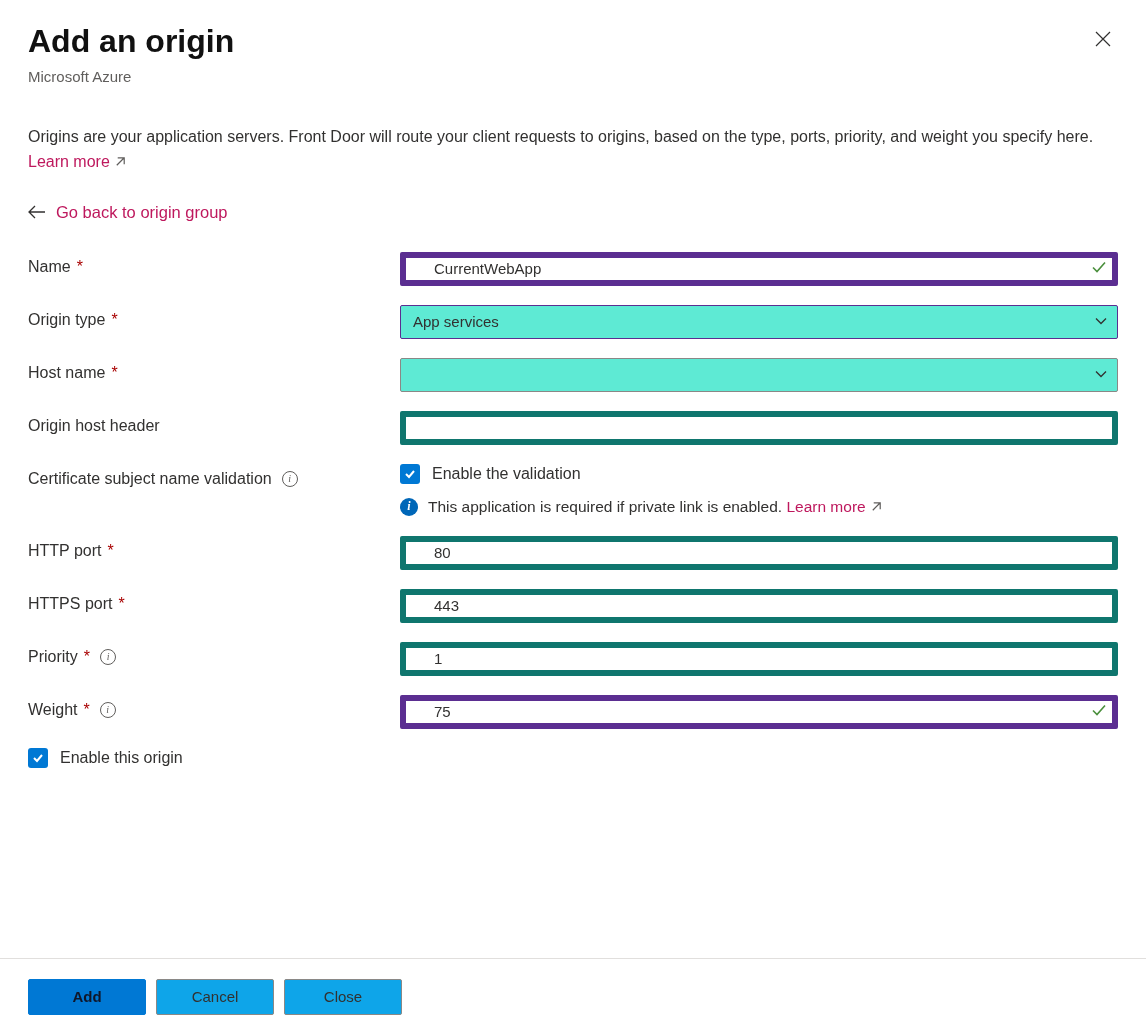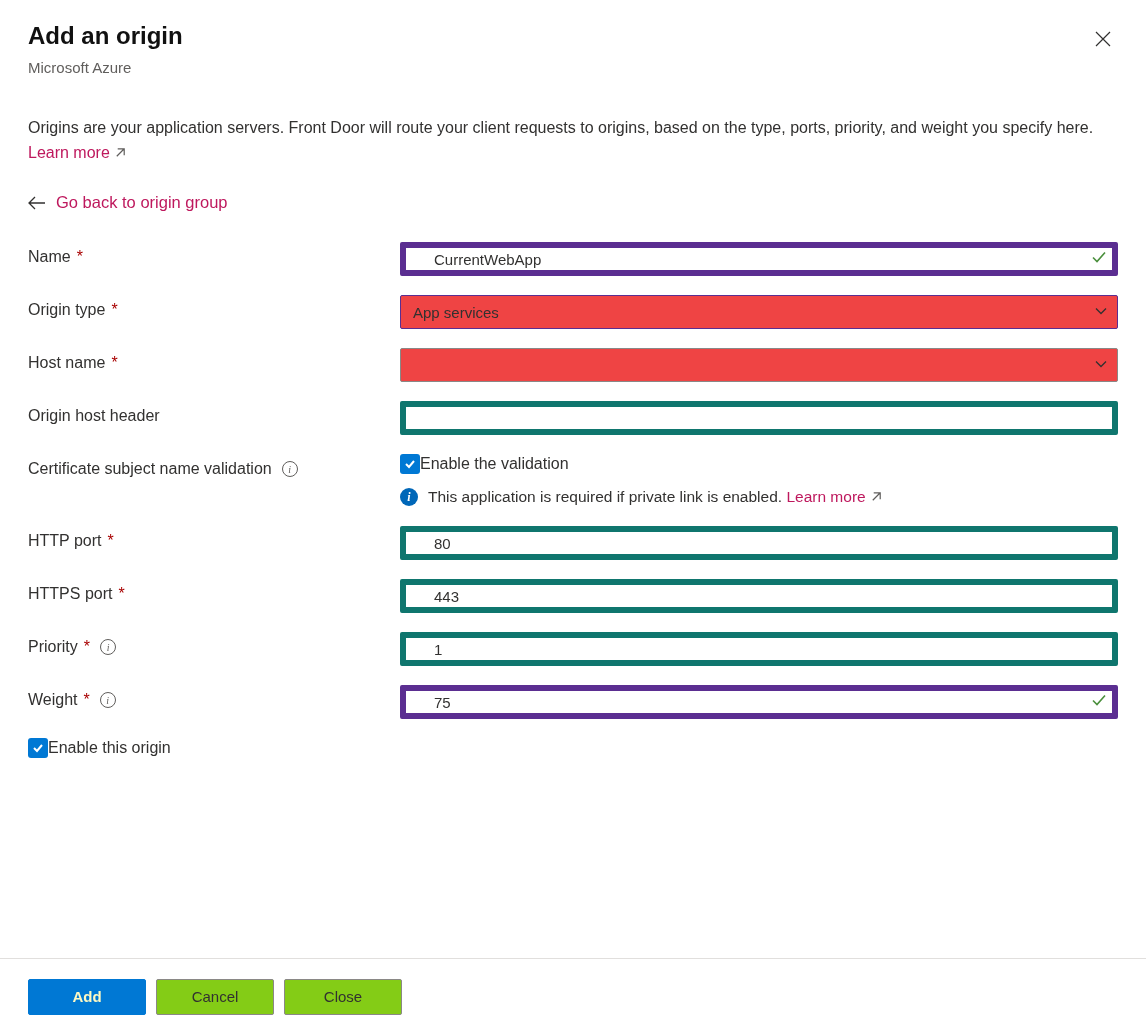--- a/index.html
+++ b/index.html
@@ -1,49 +1,49 @@
 <!DOCTYPE html>
 <html><head>
 <meta charset="utf-8">
 <style>
   * { box-sizing: border-box; }
   html, body { margin:0; padding:0; font-family: "Segoe UI", -apple-system, BlinkMacSystemFont, sans-serif; color:#323130; background:#fff; font-size:14px; }
   .panel { width:1146px; height:1034px; position:relative; padding:22px 28px 0 28px; }
   .header { position:relative; }
-  .title { font-size:24px; font-weight:600; margin:0; color:#111; line-height:1.2; }
+  .title { font-size:32px; font-weight:600; margin:0; color:#111; line-height:1.2; }
   .subtitle { font-size:15px; color:#605e5c; margin-top:8px; }
   .close-x { position:absolute; top:2px; right:0; cursor:pointer; padding:6px; color:#323130; }
   .description { margin-top:40px; font-size:16px; line-height:1.55; color:#323130; }
   .link { color:#be185d; text-decoration:none; }
   .ext-icon { display:inline-block; vertical-align:-1px; }
   .back-row { margin-top:28px; display:flex; align-items:center; gap:10px; }
   .back-arrow { color:#323130; }
   .form { margin-top:30px; }
   .form-row { display:flex; align-items:flex-start; margin-bottom:19px; }
   .form-label-col { width:372px; padding-top:6px; font-size:16px; color:#323130; display:flex; align-items:center; gap:4px; flex-shrink:0; }
   .required { color:#a80000; margin-left:2px; }
   .info-icon-circle { display:inline-flex; width:16px; height:16px; border:1px solid #605e5c; border-radius:50%; align-items:center; justify-content:center; font-size:10px; color:#605e5c; font-style:italic; font-family:Georgia,serif; margin-left:6px; }
   .form-input-col { flex:1; }
   .input, .select { width:100%; height:34px; border:6px solid #0f766e; border-radius:2px; padding:0 28px; font-size:15px; font-family:inherit; background:#fff; color:#323130; outline:none; }
   .input.valid, .select.valid { border-color:#5b2e91; }
   .input-wrap { position:relative; }
   .check-suffix { position:absolute; right:10px; top:50%; transform:translateY(-50%); color:#4a8f3c; pointer-events:none; }
   .select-wrap { position:relative; }
   .select-wrap .chev { position:absolute; right:10px; top:50%; transform:translateY(-50%); color:#323130; pointer-events:none; }
-  .select-box { width:100%; height:34px; border:1px solid #8a8886; border-radius:2px; padding:0 36px 0 12px; font-size:15px; display:flex; align-items:center; background:#ef4444; cursor:pointer; }
+  .select-box { width:100%; height:34px; border:1px solid #8a8886; border-radius:2px; padding:0 36px 0 12px; font-size:15px; display:flex; align-items:center; background:#5eead4; cursor:pointer; }
   .select-box.valid { border-color:#5b2e91; }
-  .checkbox-row { display:flex; align-items:center; }
+  .checkbox-row { display:flex; align-items:center; gap:12px; }
   .checkbox { width:20px; height:20px; border-radius:3px; background:#0078d4; display:inline-flex; align-items:center; justify-content:center; cursor:pointer; flex-shrink:0; }
   .checkbox svg { display:block; }
   .info-note { display:flex; align-items:center; gap:10px; margin-top:14px; font-size:15.5px; }
   .info-badge { width:18px; height:18px; border-radius:50%; background:#0067b8; display:inline-flex; align-items:center; justify-content:center; color:#fff; font-weight:700; font-size:12px; font-style:italic; font-family:Georgia,serif; flex-shrink:0; }
   .footer { position:absolute; left:0; right:0; bottom:0; height:76px; border-top:1px solid #e1dfdd; display:flex; align-items:center; padding:0 28px; gap:10px; background:#fff; }
   .btn { height:36px; padding:0 22px; font-size:15px; border-radius:2px; cursor:pointer; font-family:inherit; }
-  .btn-primary { background:#0078d4; border:1px solid #0078d4; color:#fef9c3; font-weight:600; min-width:118px; }
-  .btn-secondary { background:#84cc16; border:1px solid #8a8886; color:#323130; min-width:118px; }
+  .btn-primary { background:#0078d4; border:1px solid #0078d4; color:#0f172a; font-weight:600; min-width:118px; }
+  .btn-secondary { background:#0ea5e9; border:1px solid #8a8886; color:#323130; min-width:118px; }
 </style>
 </head>
 <body>
 
 <div class="panel">
 
   <div class="header">
     <h1 class="title">Add an origin</h1>
     <div class="subtitle">Microsoft Azure</div>
     <div class="close-x">

